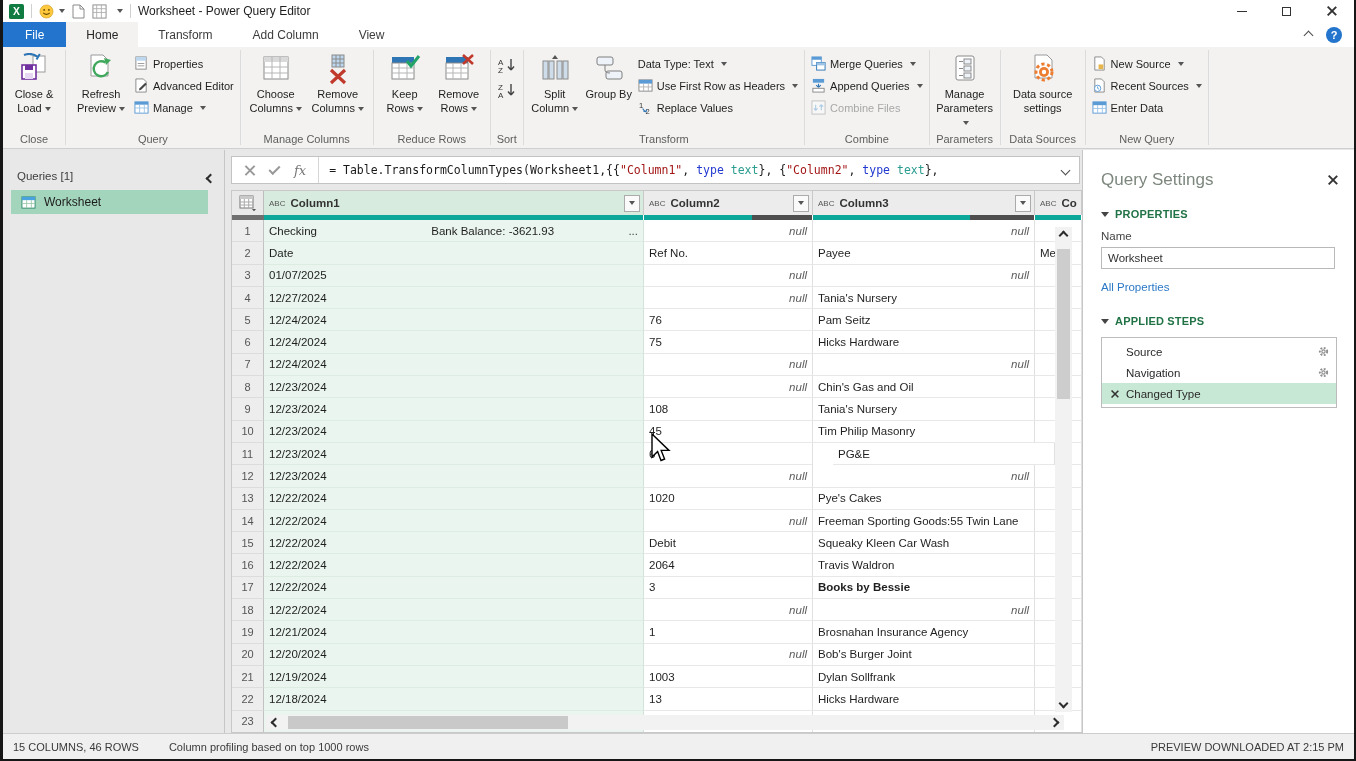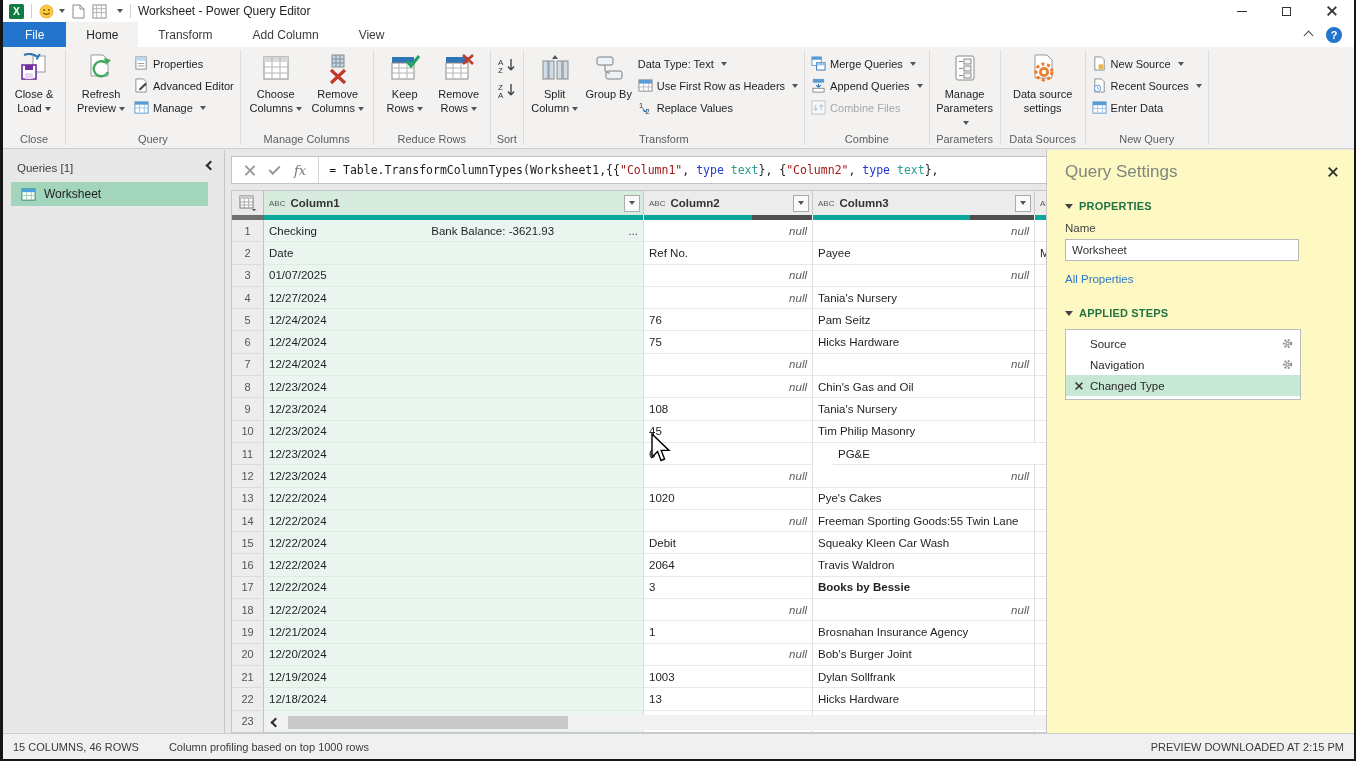--- a/index.html
+++ b/index.html
@@ -48,21 +48,21 @@
   .sortstack{display:flex;flex-direction:column;gap:6px;padding-top:6px;}
 
   
   .chev{display:inline-block;width:7px;height:7px;border-right:2px solid #2c2c2c;border-bottom:2px solid #2c2c2c;}
   .chev.up{transform:rotate(-135deg);} .chev.down{transform:rotate(45deg);}
   .chev.left{transform:rotate(135deg);} .chev.right{transform:rotate(-45deg);}
   .chev.thin{border-width:1.5px;border-color:#4a4a4a;}
 
   
   #leftpane{position:absolute;top:150px;left:0;width:222px;bottom:26px;background:#e8e8e8;border-right:1px solid #c6c6c6;}
-  #queries-header{display:flex;align-items:flex-start;padding:12px 10px 6px 14px;font-size:11.5px;color:#3d3d3d;}
+  #queries-header{display:flex;align-items:flex-end;padding:20px 10px 6px 14px;font-size:11.5px;color:#3d3d3d;}
   #queries-header .chev{margin-left:auto;}
   .query-item{margin:2px 16px 0 8px;height:24px;display:flex;align-items:center;gap:8px;padding-left:10px;font-size:12px;color:#1c1c1c;}
   .query-item.selected{background:#a3d5bd;}
 
   
   #centerarea{position:absolute;top:150px;left:223px;width:860px;bottom:26px;background:#e8e8e8;}
   #formulabar{position:absolute;top:6px;left:5px;right:6px;height:28px;background:#fff;border:1px solid #c3c3c3;display:flex;align-items:stretch;}
   #fx-buttons{display:flex;align-items:center;gap:14px;padding:0 12px;border-right:1px solid #d6d6d6;}
   .fx-x{position:relative;width:11px;height:11px;}
   .fx-x::before,.fx-x::after{content:"";position:absolute;left:5px;top:-1px;width:2px;height:13px;background:#9a9a9a;}
@@ -98,21 +98,21 @@
 
   
   #vscroll{position:absolute;top:36px;bottom:20px;right:10px;width:17px;background:#f2f2f2;display:flex;flex-direction:column;align-items:center;justify-content:space-between;padding:5px 0;}
   #vscroll .thumb{position:absolute;top:22px;left:2px;width:13px;height:150px;background:#cdcdcd;}
   #hscroll{position:absolute;left:34px;right:18px;bottom:2px;height:15px;background:#f2f2f2;display:flex;align-items:center;}
   #hscroll .thumb{position:absolute;left:22px;width:280px;top:1px;bottom:1px;background:#c9c9c9;}
   #hscroll .chev{margin:0 6px;}
   #hscroll .chev.right{margin-left:auto;}
 
   
-  #rightpane{position:absolute;top:150px;right:0;width:308px;bottom:26px;background:#fef9c3;border-left:1px solid #c6c6c6;padding:12px 16px 0 18px;}
+  #rightpane{position:absolute;top:150px;right:0;width:272px;bottom:26px;background:#ffffff;border-left:1px solid #c6c6c6;padding:20px 16px 0 18px;}
   #qs-title-row{display:flex;align-items:center;margin-bottom:18px;}
   #qs-title{font-size:17px;color:#7d877e;font-weight:normal;}
   #qs-close{margin-left:auto;}
   .sec-header{display:flex;align-items:center;gap:6px;font-size:11px;font-weight:bold;color:#217346;letter-spacing:.2px;margin-bottom:10px;}
   .tri-down{width:0;height:0;border-left:4px solid transparent;border-right:4px solid transparent;border-top:5px solid #444;}
   #name-label{font-size:11.5px;color:#444;margin-bottom:5px;}
   #name-input{width:234px;height:22px;background:#fff;border:1px solid #b9b9b9;display:flex;align-items:center;padding-left:6px;font-size:11.5px;color:#333;margin-bottom:12px;}
   #all-props{font-size:11.5px;color:#2b78c5;margin-bottom:22px;}
   #steps-box{width:236px;background:#fff;border:1px solid #bcbcbc;padding:3px 0;}
   .step{height:21px;display:flex;align-items:center;font-size:11.5px;color:#2a2a2a;padding:0 6px 0 24px;position:relative;}

